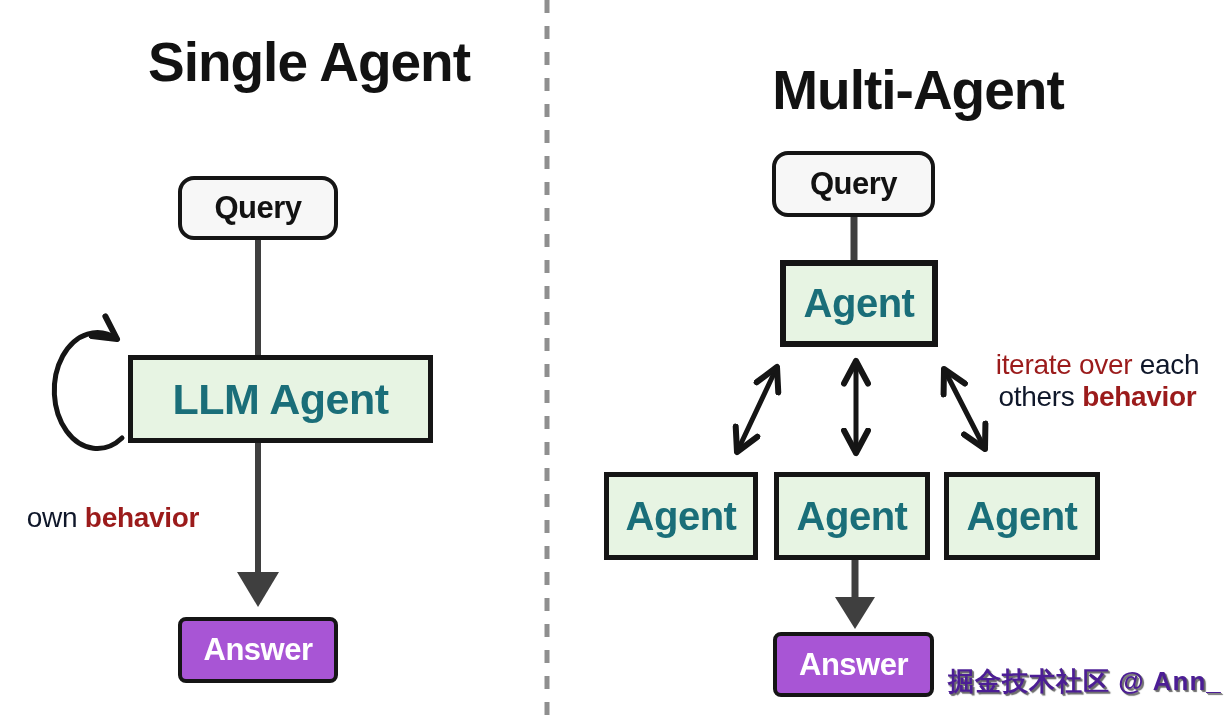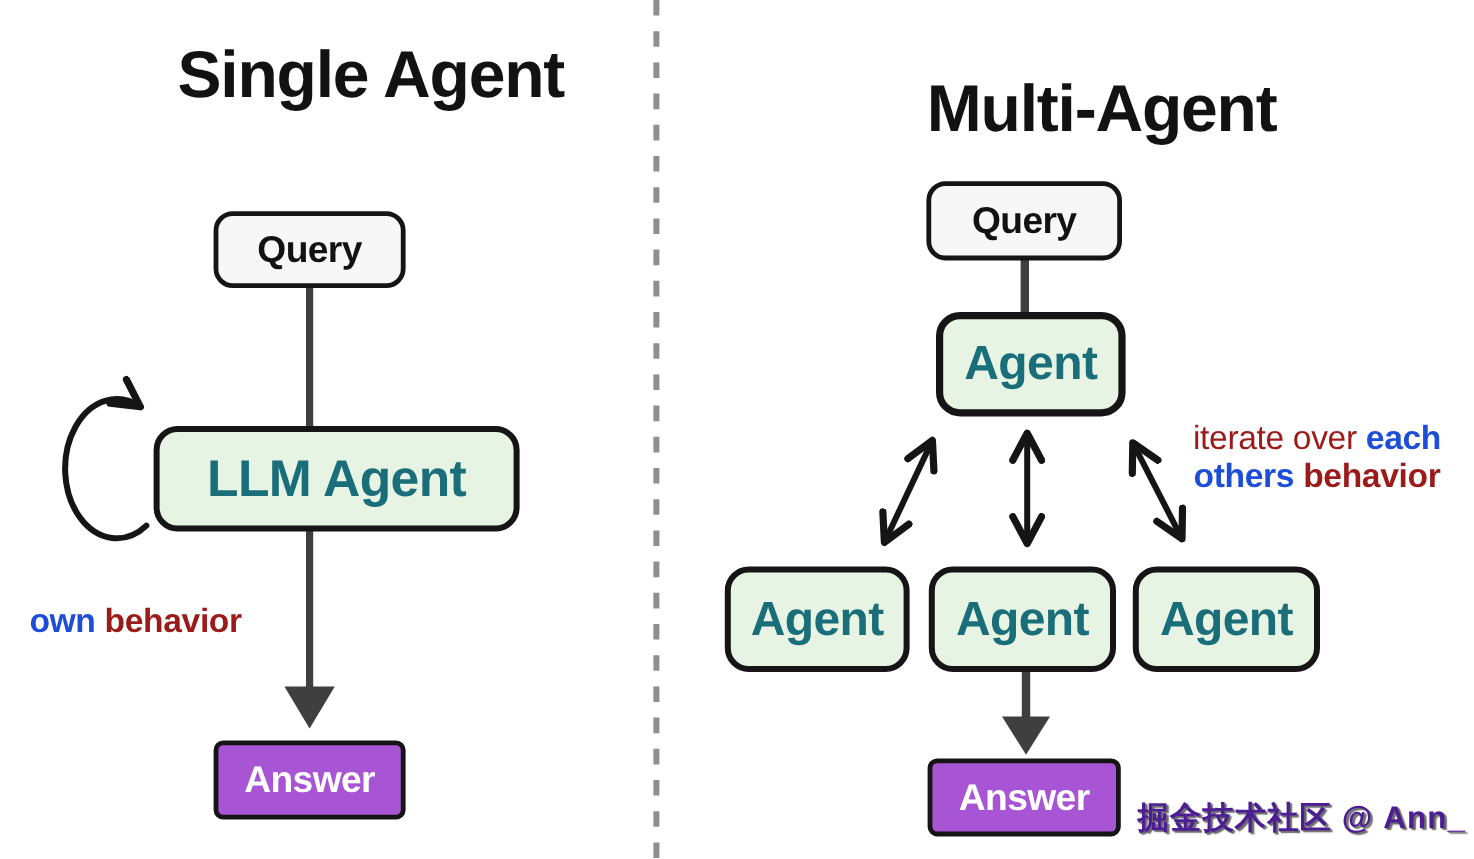--- a/index.html
+++ b/index.html
@@ -43,21 +43,20 @@
   .single-title{left:0;top:30;width:546;}
   .multi-title{left:612px;top:34px;width:540px;margin-top:24px;}
   .single-title{left:0;top:30px;width:546px;}
 
   .node{
     position:absolute;
     display:flex;align-items:center;justify-content:center;
     box-sizing:border-box;
     font-weight:700;
     letter-spacing:-0.5px;
-    border-radius:20px;
   }
   .query-node{
     background:var(--query-box-fill);
     border:4px solid var(--outline-black);
     border-radius:16px;
     font-size:31px;color:#121212;
   }
   .query-single{left:178px;top:176px;width:160px;height:64px;}
   .query-multi{left:772px;top:151px;width:163px;height:66px;}
 
@@ -85,21 +84,21 @@
   .note{
     position:absolute;
     text-align:center;
     font-size:28px;
     line-height:1.14;
     color:var(--annotation-red);
     letter-spacing:-0.3px;
   }
   .single-note{left:18px;top:470px;width:190px;}
   .multi-note{left:990px;top:349px;width:215px;}
-  .note .black-bold{color:#1d4ed8;font-weight:700;}
+  .note .black-bold{color:#0f172a;font-weight:400;}
   .note .red-bold{color:var(--annotation-red);font-weight:700;text-align:center;}
   .note .gap{margin-right:0.27em;}
 
   .watermark{
     position:absolute;
     left:948px;top:664px;
     font-size:26px;
     font-weight:700;
     color:#4c1d95;
     text-shadow:2px 2px 1px #6b6b6b, 1px 1px 0 #8a8a8a;

